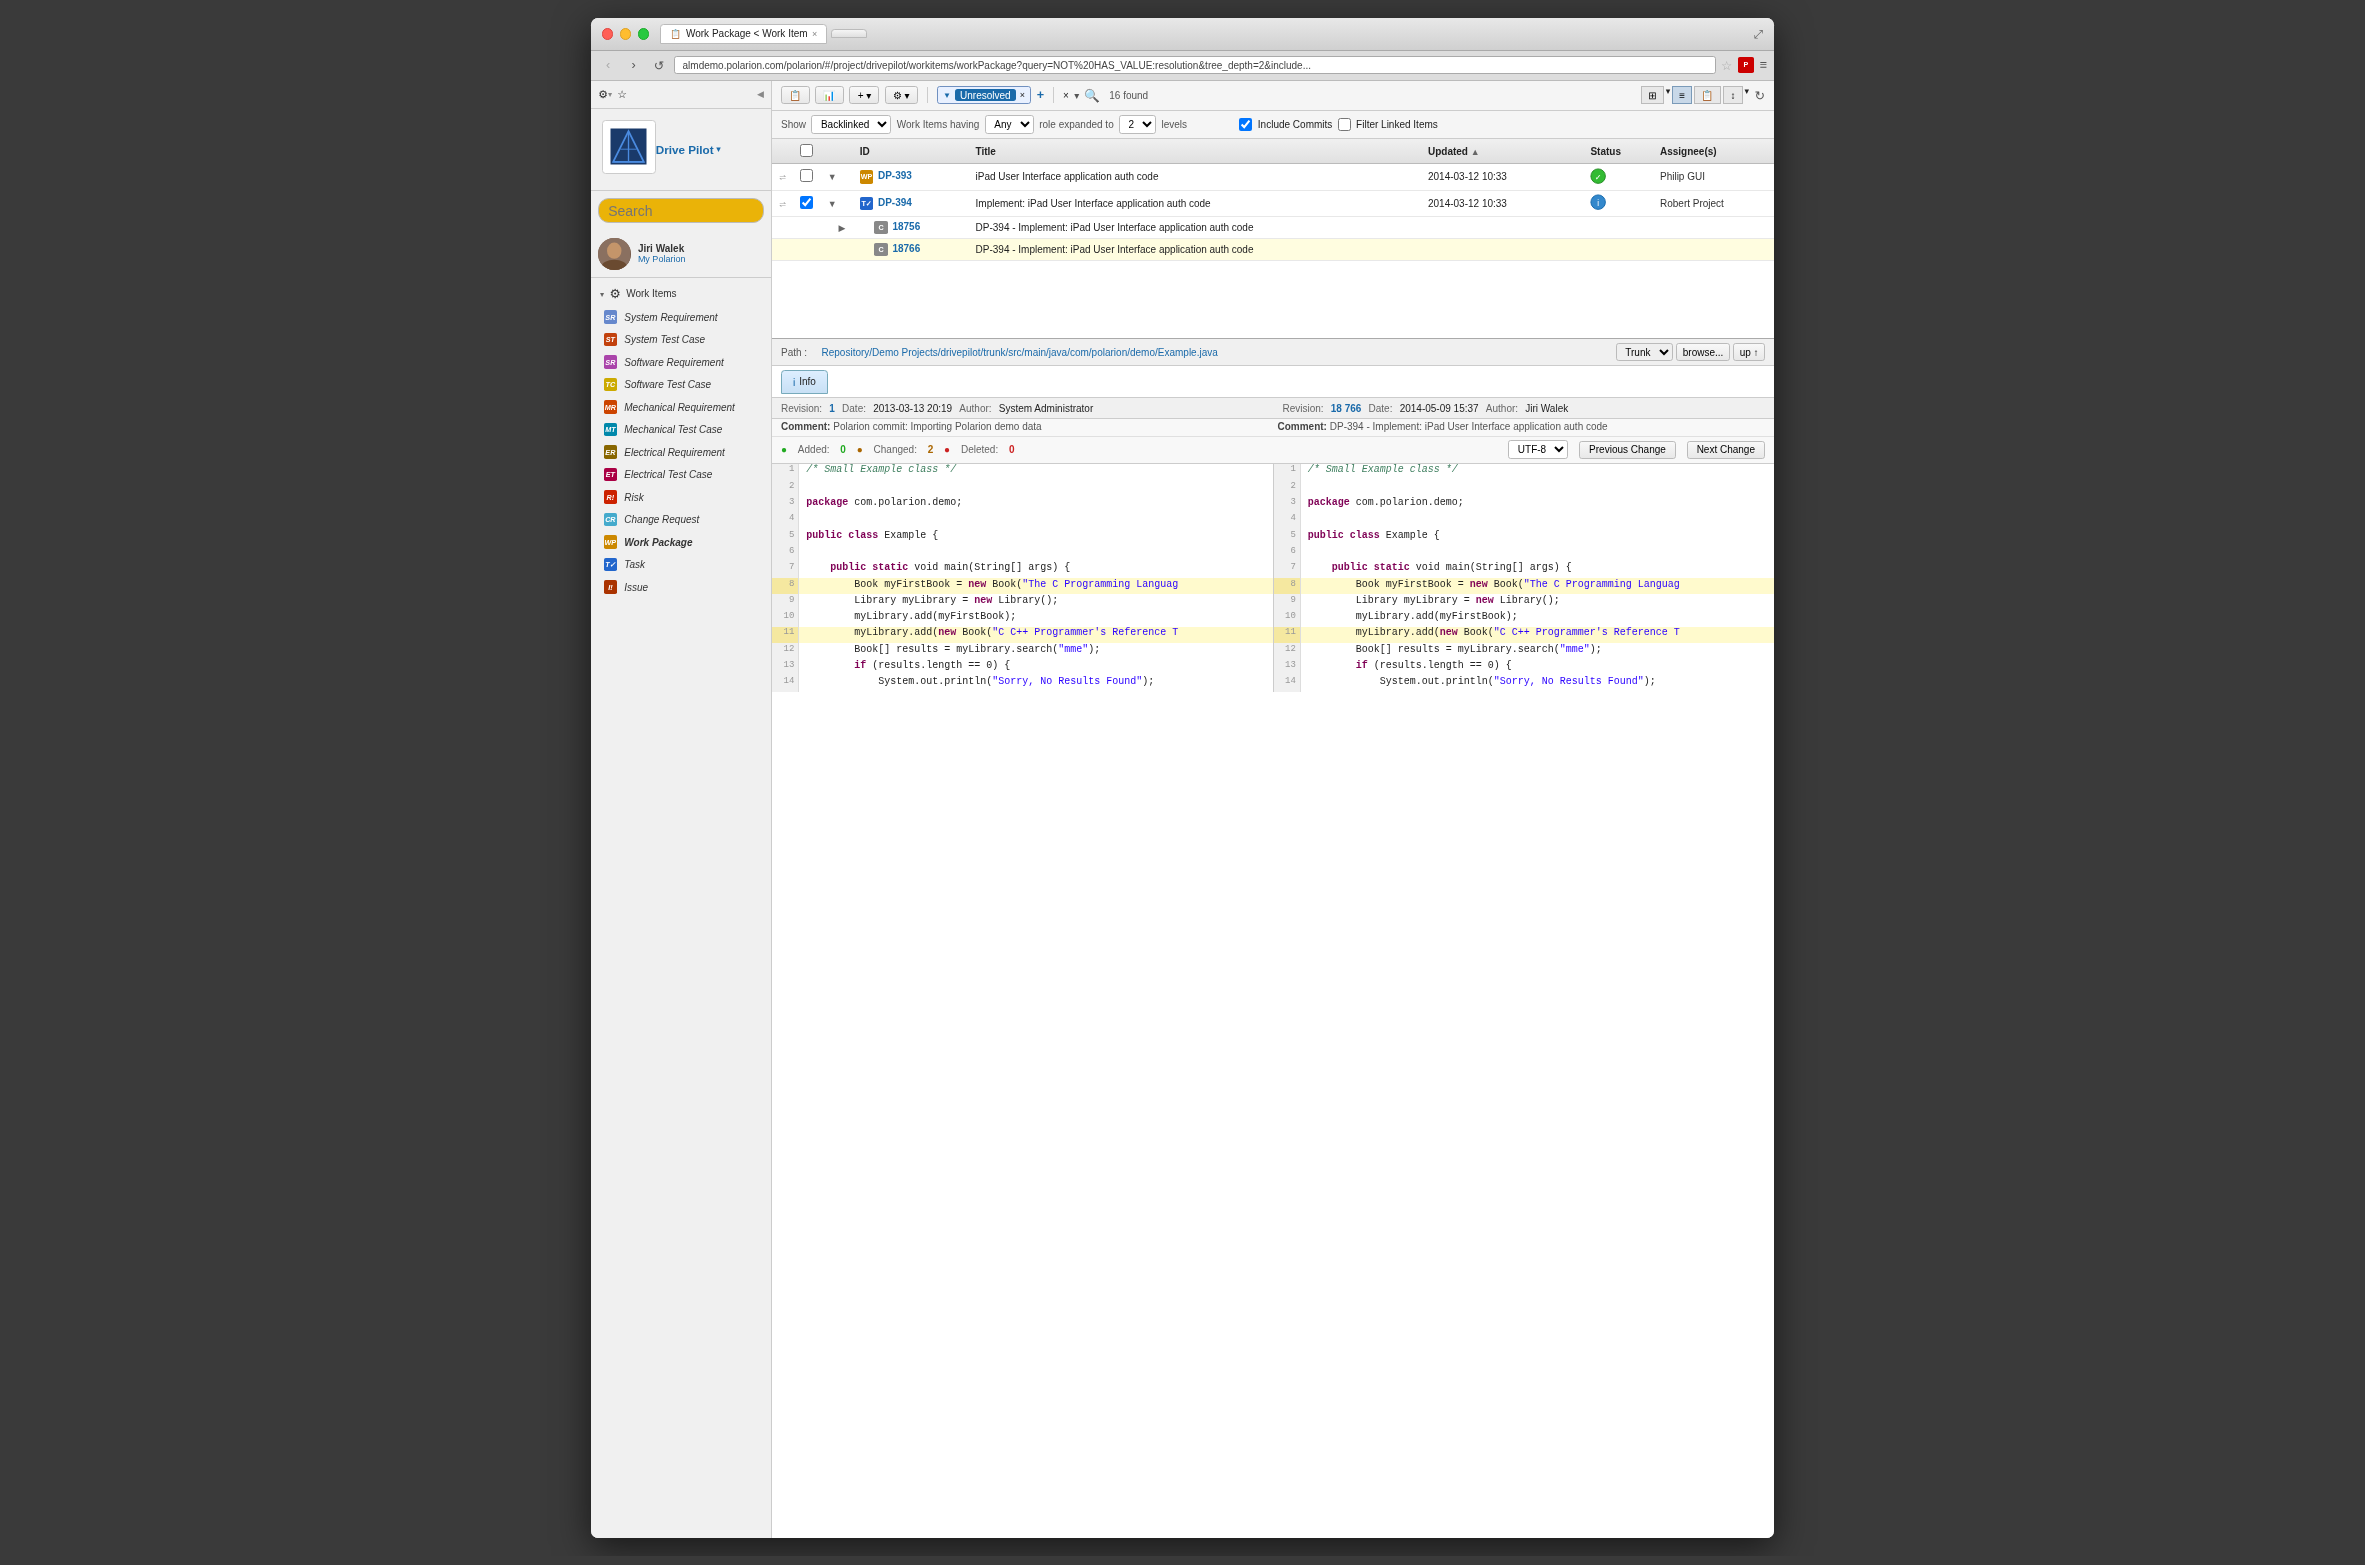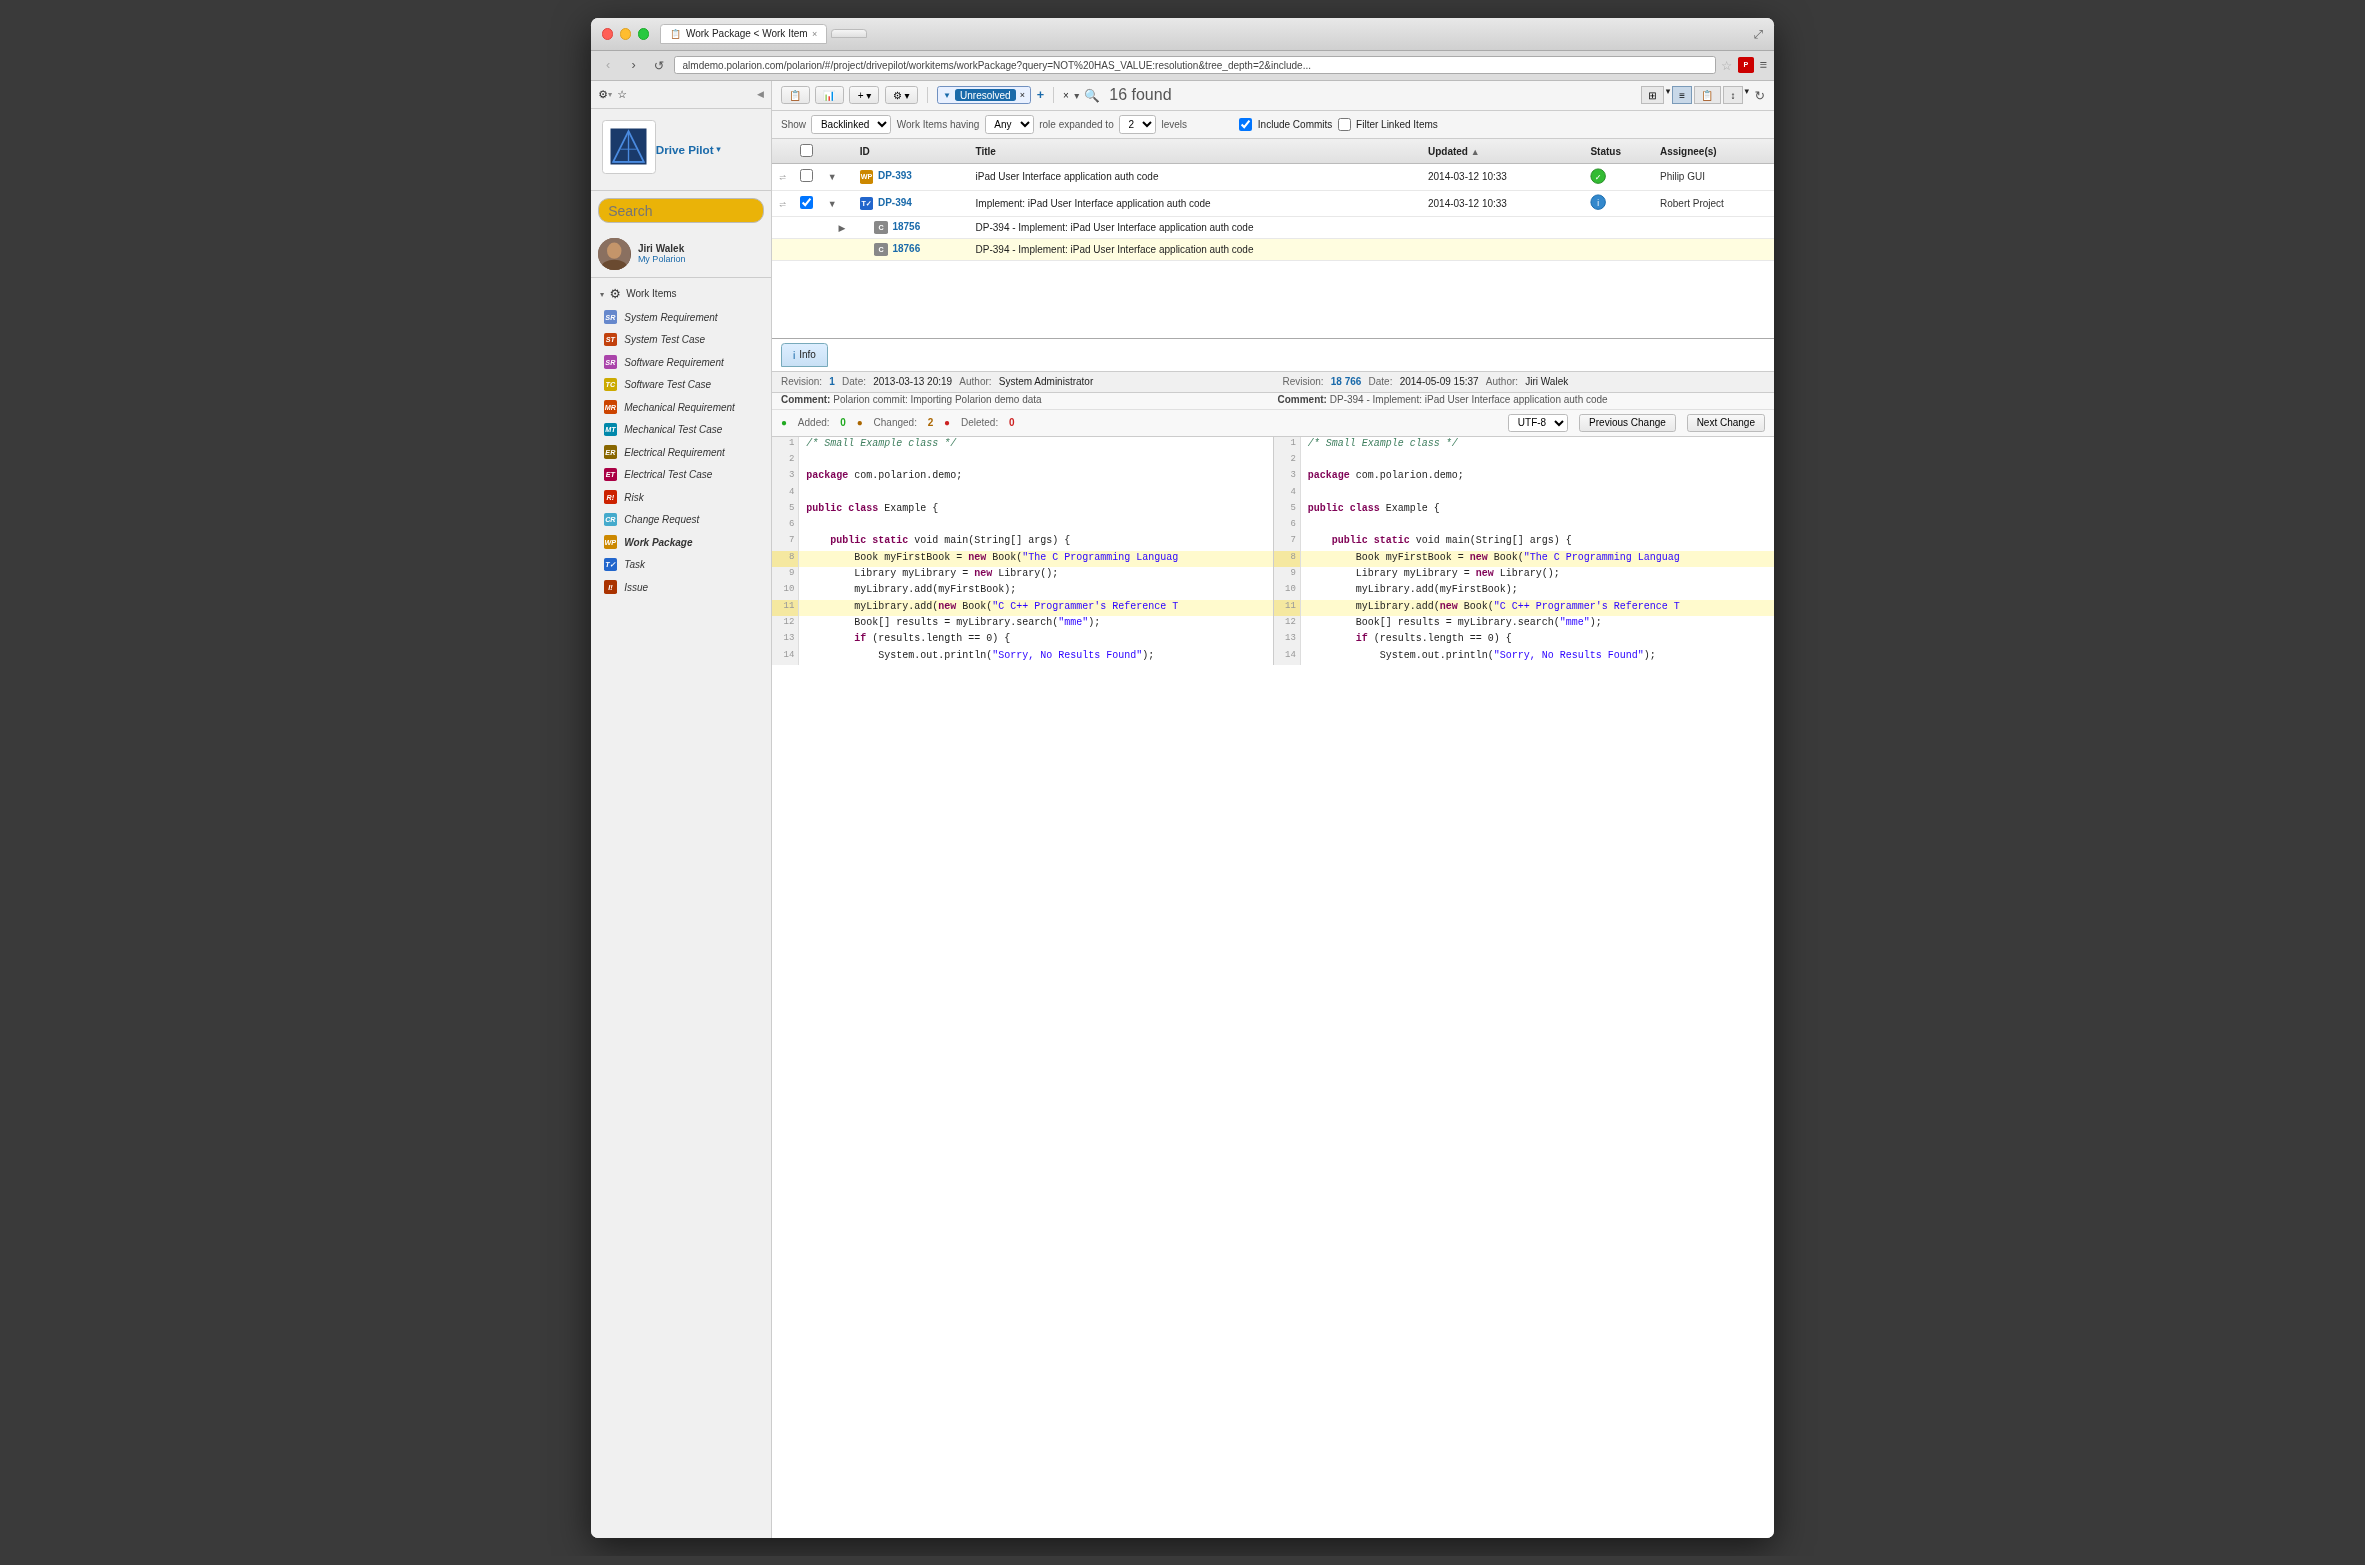--- a/index.html
+++ b/index.html
@@ -55,21 +55,21 @@
     
     
     .content { flex: 1; display: flex; flex-direction: column; overflow: hidden; background: #fff; }
     
     
     .toolbar { background: #f5f5f5; border-bottom: 0.9px solid #ccc; padding: 5.4px 9px; display: flex; align-items: center; gap: 5.4px; flex-wrap: wrap; }
     .toolbar-btn { background: linear-gradient(to bottom, #f8f8f8, #e8e8e8); border: 0.9px solid #bbb; border-radius: 2.7px; padding: 2.7px 7.2px; font-size: 10px; cursor: pointer; display: flex; align-items: center; gap: 2.7px; }
     .filter-badge { background: #1a6aaa; color: #fff; border-radius: 2.7px; padding: 0.9px 5.4px; font-size: 10px; display: flex; align-items: center; gap: 2.7px; }
     .filter-x { cursor: pointer; font-size: 9px; }
     .filter-plus { color: #1a6aaa; cursor: pointer; font-size: 12.6px; font-weight: bold; }
-    .result-count { font-size: 16px; color: #555; margin-left: 3.6px; }
+    .result-count { font-size: 10px; color: #555; margin-left: 3.6px; }
     .toolbar-spacer { flex: 1; }
     .view-btns { display: flex; gap: 1.8px; }
     .view-btn { background: #e8e8e8; border: 0.9px solid #bbb; padding: 2.7px 6.3px; font-size: 10px; cursor: pointer; }
     .view-btn.active { background: #c8d8e8; border-color: #7a9ab8; }
     .search-icon-btn { font-size: 12.6px; cursor: pointer; color: #555; }
     .refresh-btn { font-size: 12.6px; cursor: pointer; color: #555; }
     
     
     .filter-row { background: #f5f5f5; border-bottom: 0.9px solid #ccc; padding: 4.5px 9px; display: flex; align-items: center; gap: 5.4px; font-size: 10px; }
     .filter-label { color: #555; }
@@ -427,20 +427,32 @@
               <td></td>
               <td></td>
               <td></td>
             </tr>
           </tbody>
         </table>
       </div>
 
       <div class="info-panel">
 
+        <div class="path-bar">
+          <span class="filter-label">Path :</span>
+          <span style="margin:0 3.6px;"></span>
+          <a class="path-text" href="#">Repository/Demo Projects/drivepilot/trunk/src/main/java/com/polarion/demo/Example.java</a>
+          <div class="path-controls">
+            <select class="path-select">
+              <option>Trunk</option>
+            </select>
+            <button class="path-btn">browse...</button>
+            <button class="path-btn">up ↑</button>
+          </div>
+        </div>
 
         <div class="info-tabs">
           <div class="info-tab">
             <span class="info-tab-icon">ℹ</span>
             <span>Info</span>
           </div>
         </div>
 
         <div class="diff-header">
           <div class="diff-header-section">

